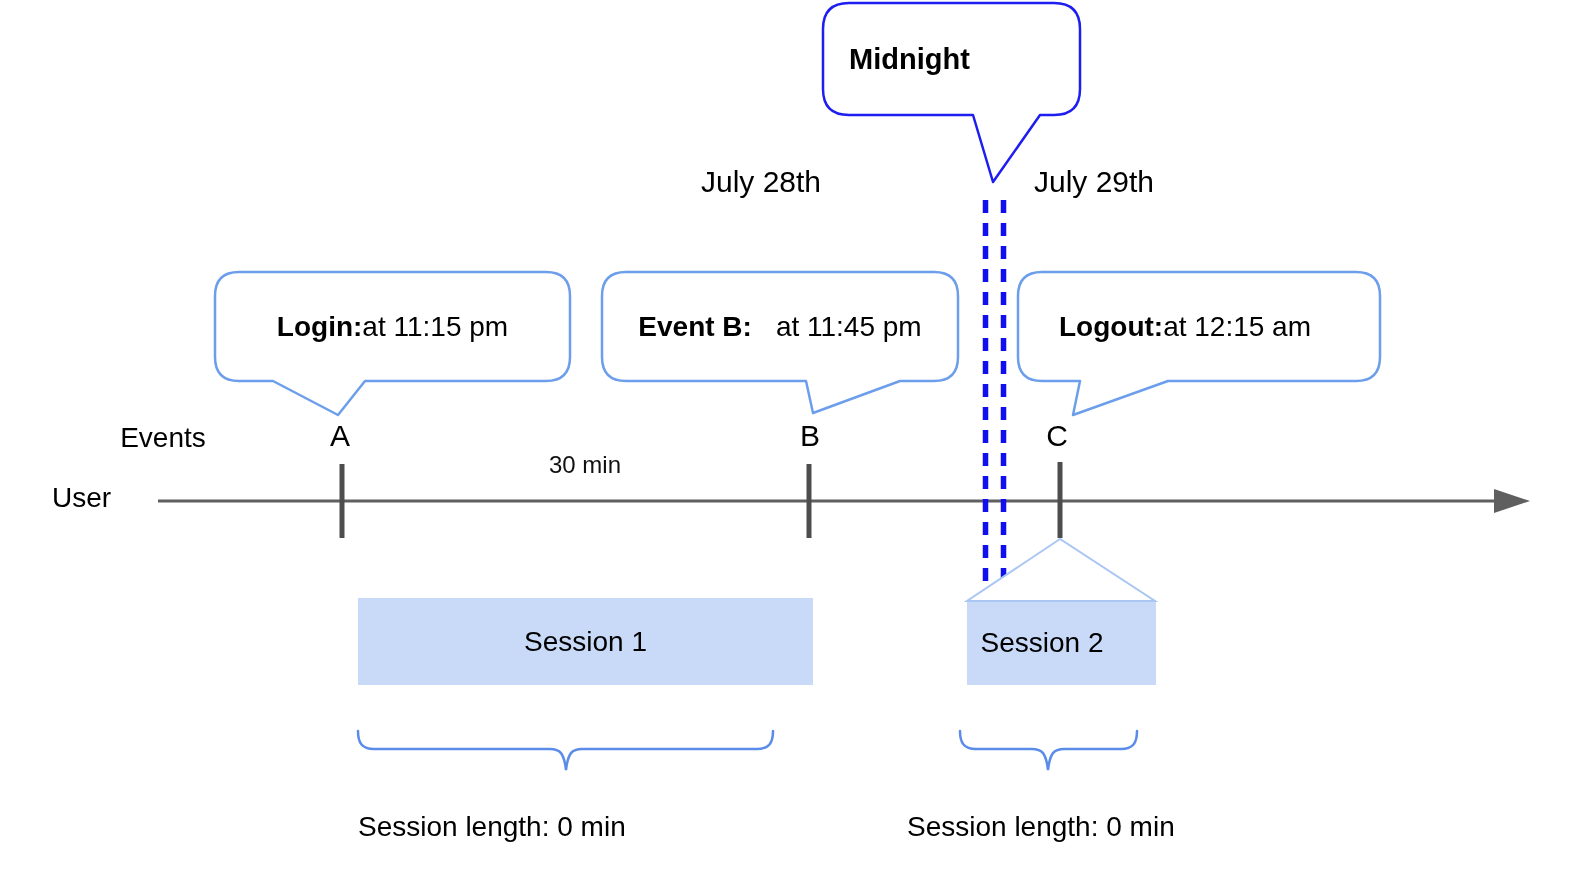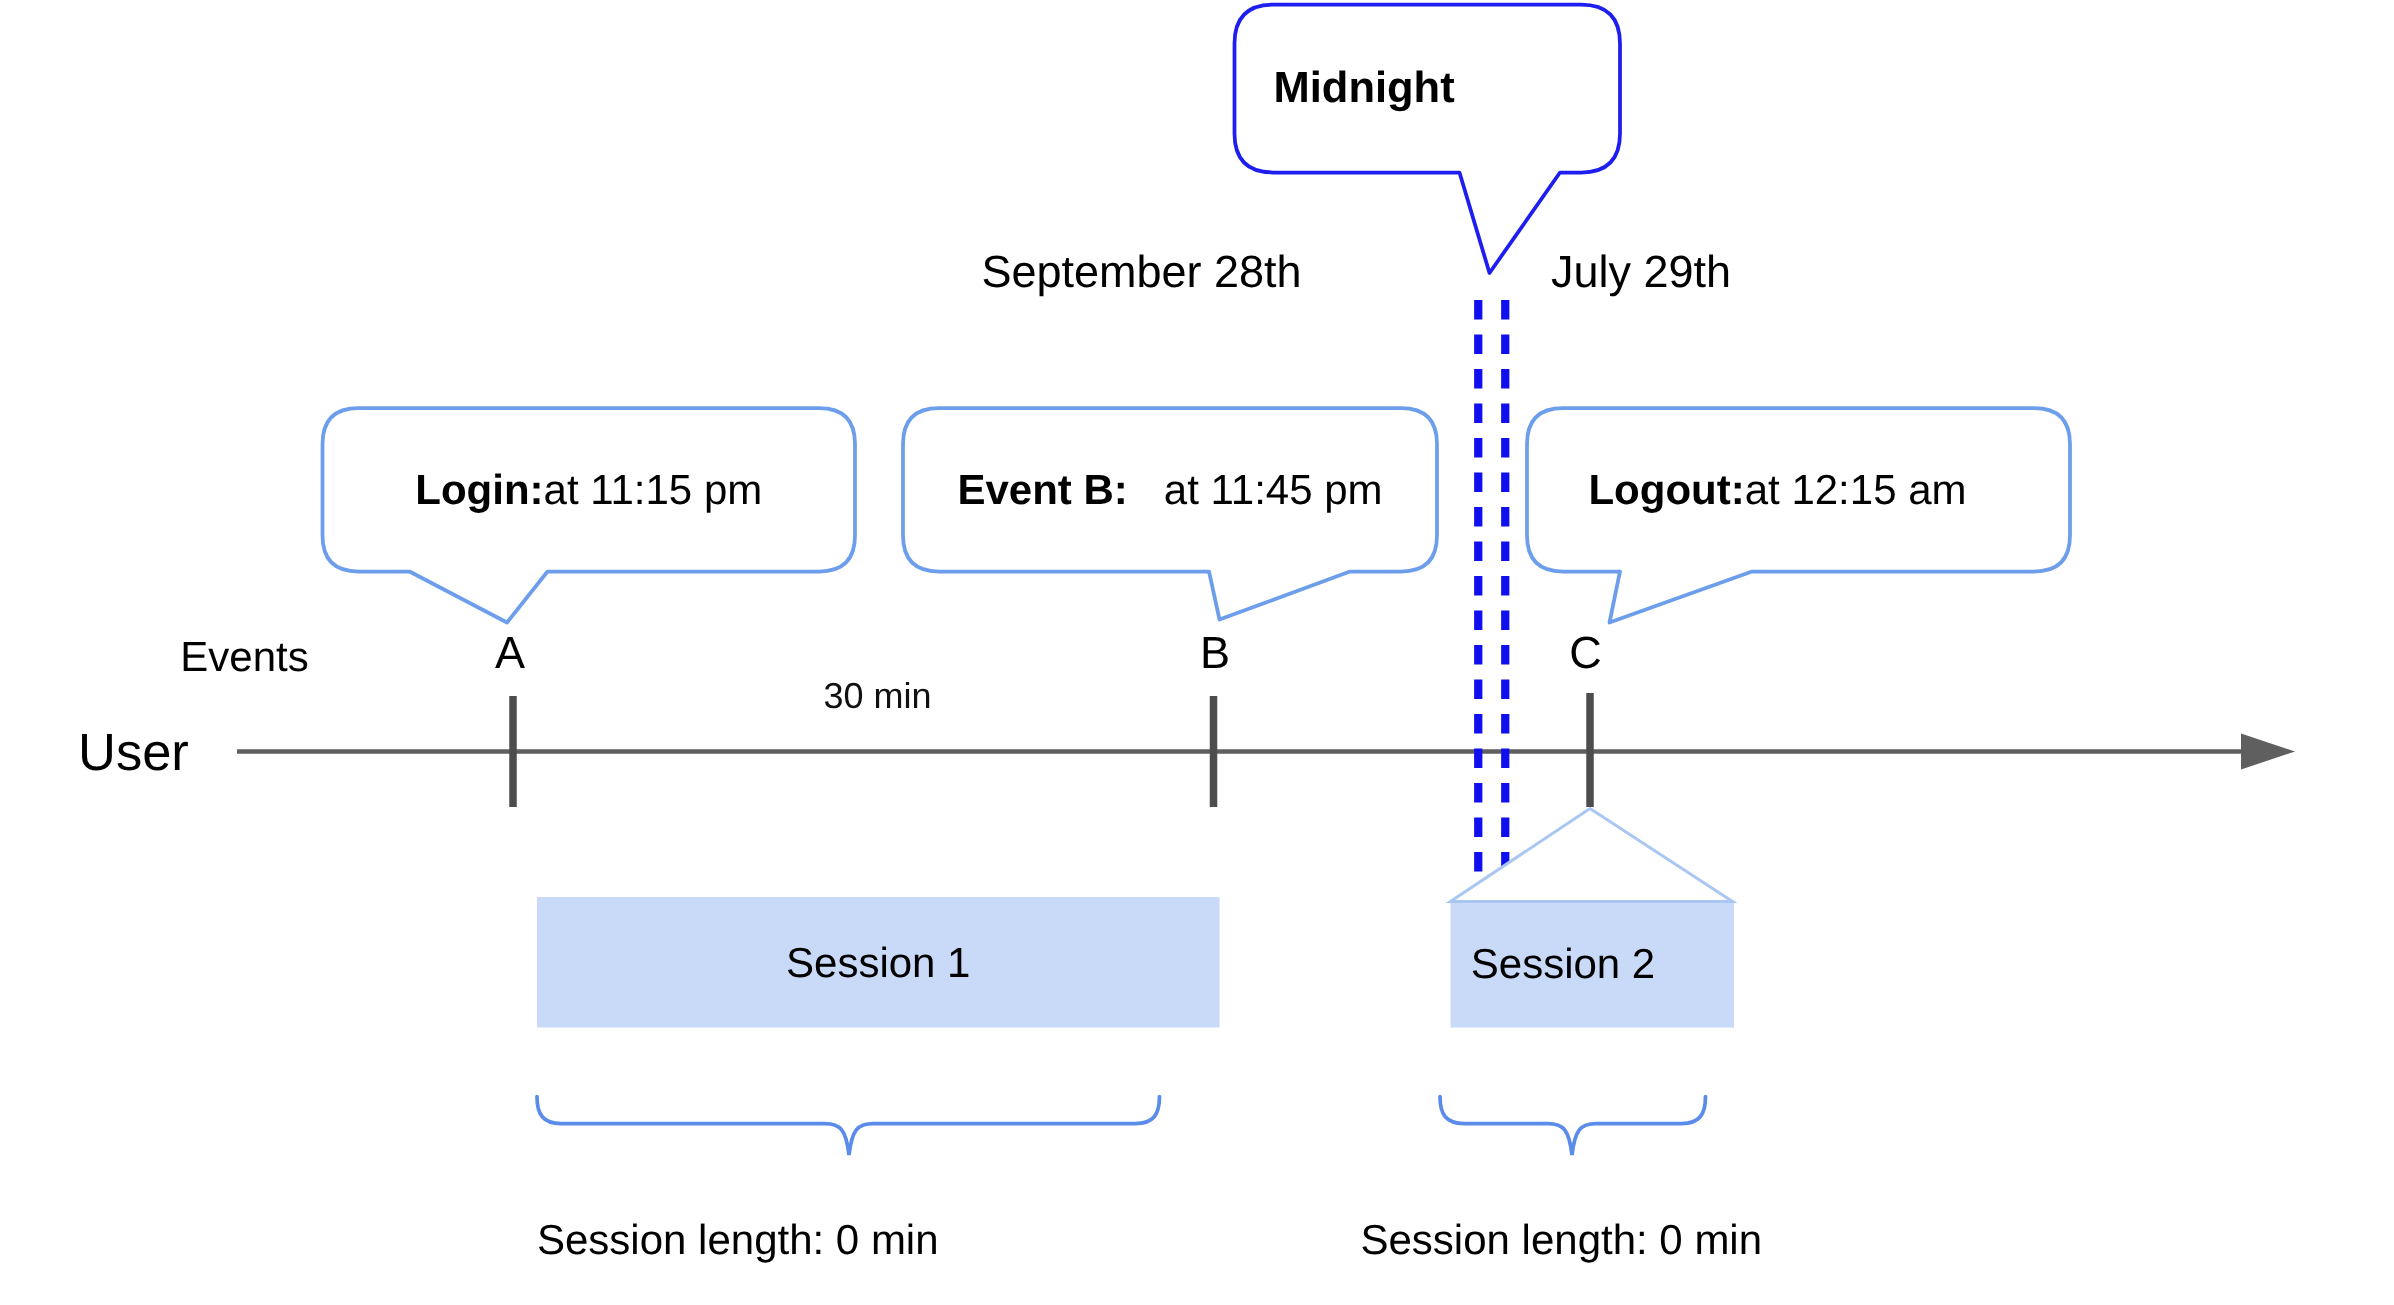--- a/index.html
+++ b/index.html
@@ -11,21 +11,21 @@
   .center{transform:translateX(-50%);}
   .callout-text{display:flex;align-items:center;justify-content:center;
                 font-size:28px;}
   .callout-text b{font-weight:bold;}
   .bar-label{display:flex;align-items:center;justify-content:center;font-size:28px;}
   .marker{font-size:30px;}
   .date{font-size:30px;}
   .midnight{font-size:29px;font-weight:bold;}
   .small{font-size:24px;color:#111;}
   .axis-name{font-size:28px;}
-  .user-name{font-size:35px;}
+  .user-name{font-size:28px;}
   .sess-len{font-size:28px;}
 </style>
 </head>
 <body>
 
 <div class="bar" style="left:358px;top:598px;width:455px;height:87px;"></div>
 <div class="bar" style="left:967px;top:600px;width:189px;height:85px;"></div>
 
 <svg class="layer-svg" width="1596" height="870" viewBox="0 0 1596 870">
 
@@ -43,21 +43,21 @@
 
   <path d="M 239 272 H 546 Q 570 272 570 296 V 357 Q 570 381 546 381 H 365 L 338 415 L 273 381 H 239 Q 215 381 215 357 V 296 Q 215 272 239 272 Z" fill="#ffffff" stroke-width="2.5" stroke-linejoin="round" stroke="#6d9eeb"></path>
   <path d="M 626 272 H 934 Q 958 272 958 296 V 357 Q 958 381 934 381 H 900 L 813 413 L 806 381 H 626 Q 602 381 602 357 V 296 Q 602 272 626 272 Z" fill="#ffffff" stroke-width="2.5" stroke-linejoin="round" stroke="#6d9eeb"></path>
   <path d="M 1042 272 H 1356 Q 1380 272 1380 296 V 357 Q 1380 381 1356 381 H 1168 L 1073 415 L 1080 381 H 1042 Q 1018 381 1018 357 V 296 Q 1018 272 1042 272 Z" fill="#ffffff" stroke-width="2.5" stroke-linejoin="round" stroke="#6d9eeb"></path>
   <path d="M 849 3 H 1054 Q 1080 3 1080 29 V 89 Q 1080 115 1054 115 H 1040 L 993 182 L 973 115 H 849 Q 823 115 823 89 V 29 Q 823 3 849 3 Z" fill="#ffffff" stroke-width="2.5" stroke-linejoin="round" stroke="#1e1ef0"></path>
 
   <path d="M 358 731 C 358 743 362 749 374 749 L 550 749 C 560 749 564 753 566 770 C 568 753 572 749 582 749 L 757 749 C 769 749 773 743 773 731" fill="none" stroke-width="2.5" stroke-linecap="round" stroke="#5b8cea"></path>
   <path d="M 960 731 C 960 743 964 749 976 749 L 1032 749 C 1042 749 1046 753 1048 770 C 1050 753 1054 749 1064 749 L 1121 749 C 1133 749 1137 743 1137 731" fill="none" stroke-width="2.5" stroke-linecap="round" stroke="#5b8cea"></path>
 </svg>
 
-<div class="lbl date center" style="left:761px;top:167px;">September 28th</div>
+<div class="lbl date center" style="left:761px;top:167px;">July 28th</div>
 <div class="lbl date center" style="left:1094px;top:167px;">July 29th</div>
 
 <div class="lbl midnight" style="left:849px;top:45px;">Midnight</div>
 
 <div class="lbl callout-text" style="left:215px;top:272px;width:355px;height:109px;">
   <b>Login:</b>
     <span> at 11:15 pm</span>
 </div>
 <div class="lbl callout-text" style="left:602px;top:272px;width:356px;height:109px;gap:24px;">
   <b>Event B:</b>

